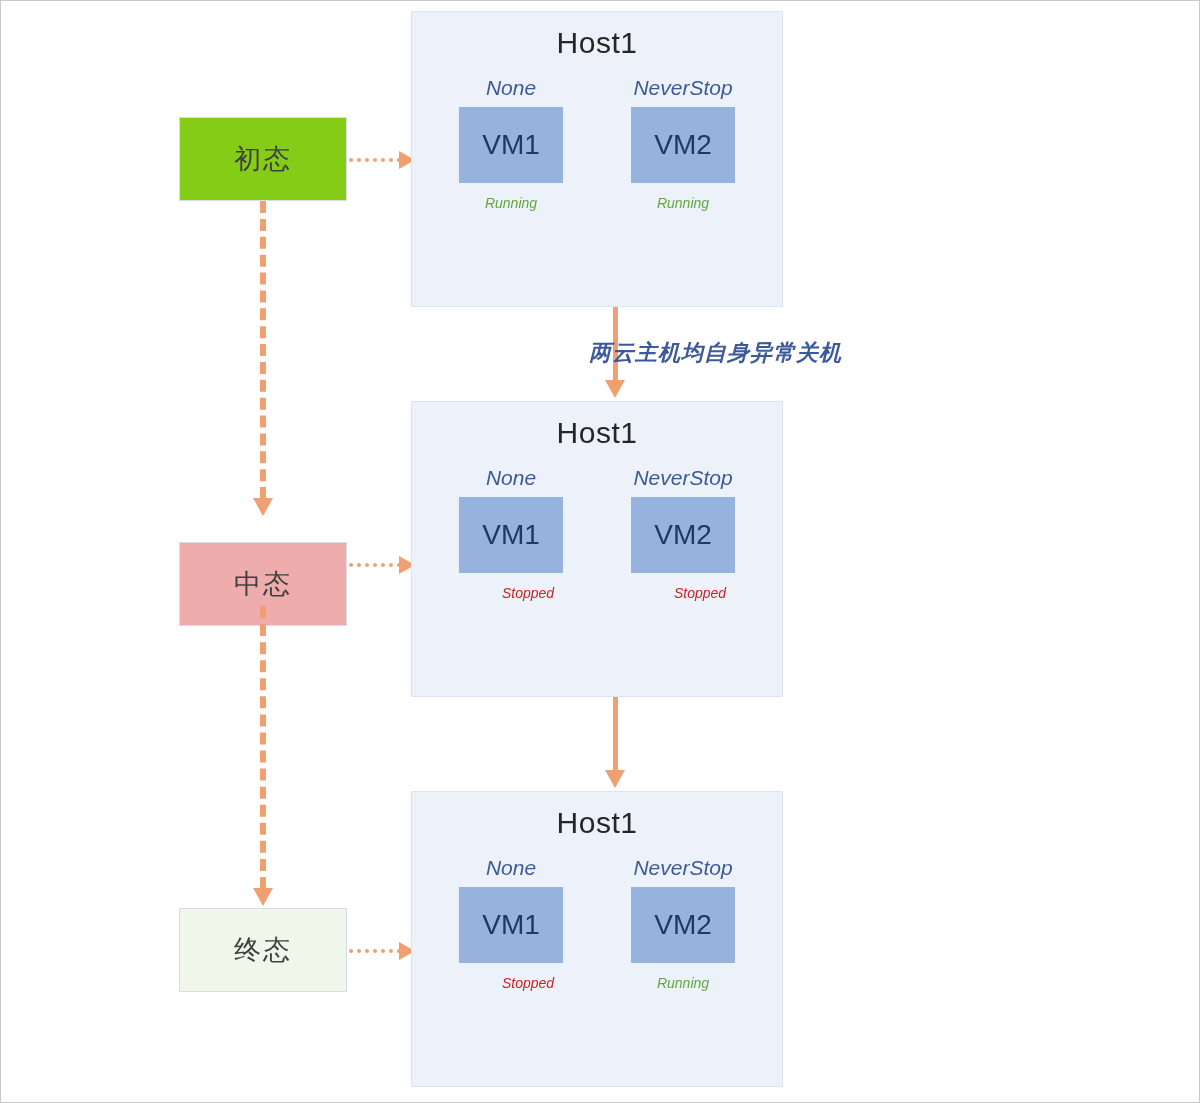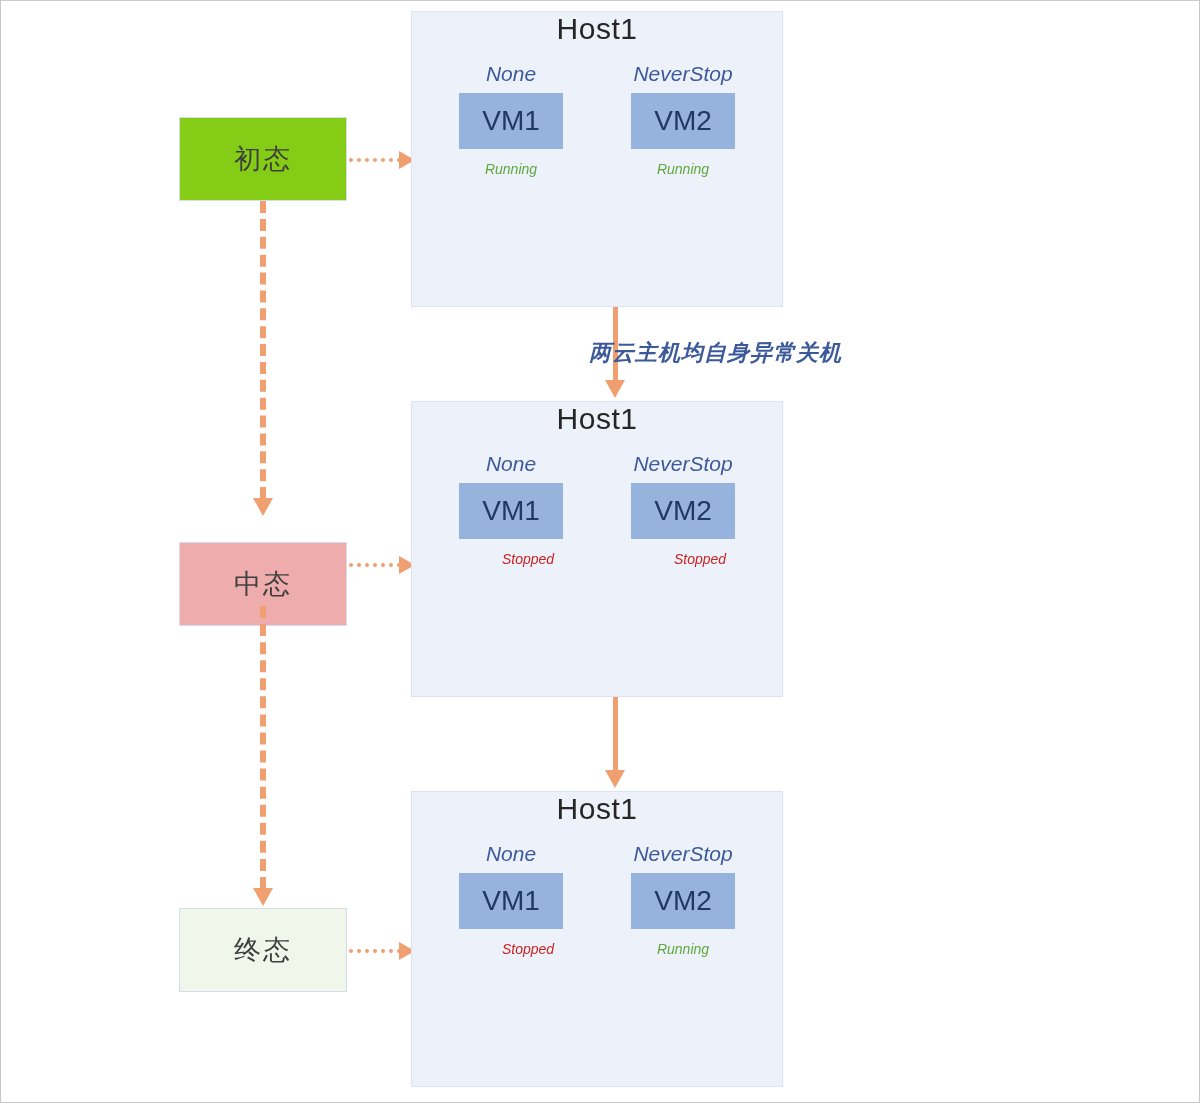--- a/index.html
+++ b/index.html
@@ -43,20 +43,21 @@
     position: absolute;
     width: 372px;
     box-sizing: border-box;
     background: #edf1fa;
     border: 1px solid #dbe3f4;
   }
   .host-title {
     text-align: center;
     font-size: 30px;
     color: #262626;
+    padding-top: 14px;
     letter-spacing: 0.5px;
   }
   .vm-row {
     display: flex;
     justify-content: center;
     gap: 68px;
     margin-top: 16px;
     text-align: right;
   }
   .vm-col {
@@ -67,21 +68,21 @@
   }
   .vm-policy {
     font-size: 21px;
     font-style: italic;
     color: #3c5a9a;
     white-space: nowrap;
     margin-bottom: 7px;
   }
   .vm-chip {
     width: 104px;
-    height: 56px;
+    height: 76px;
     background: #95b3dd;
     display: flex;
     align-items: center;
     justify-content: center;
     font-size: 28px;
     color: #1f3864;
   }
   .vm-status {
     font-size: 14px;
     font-style: italic;

